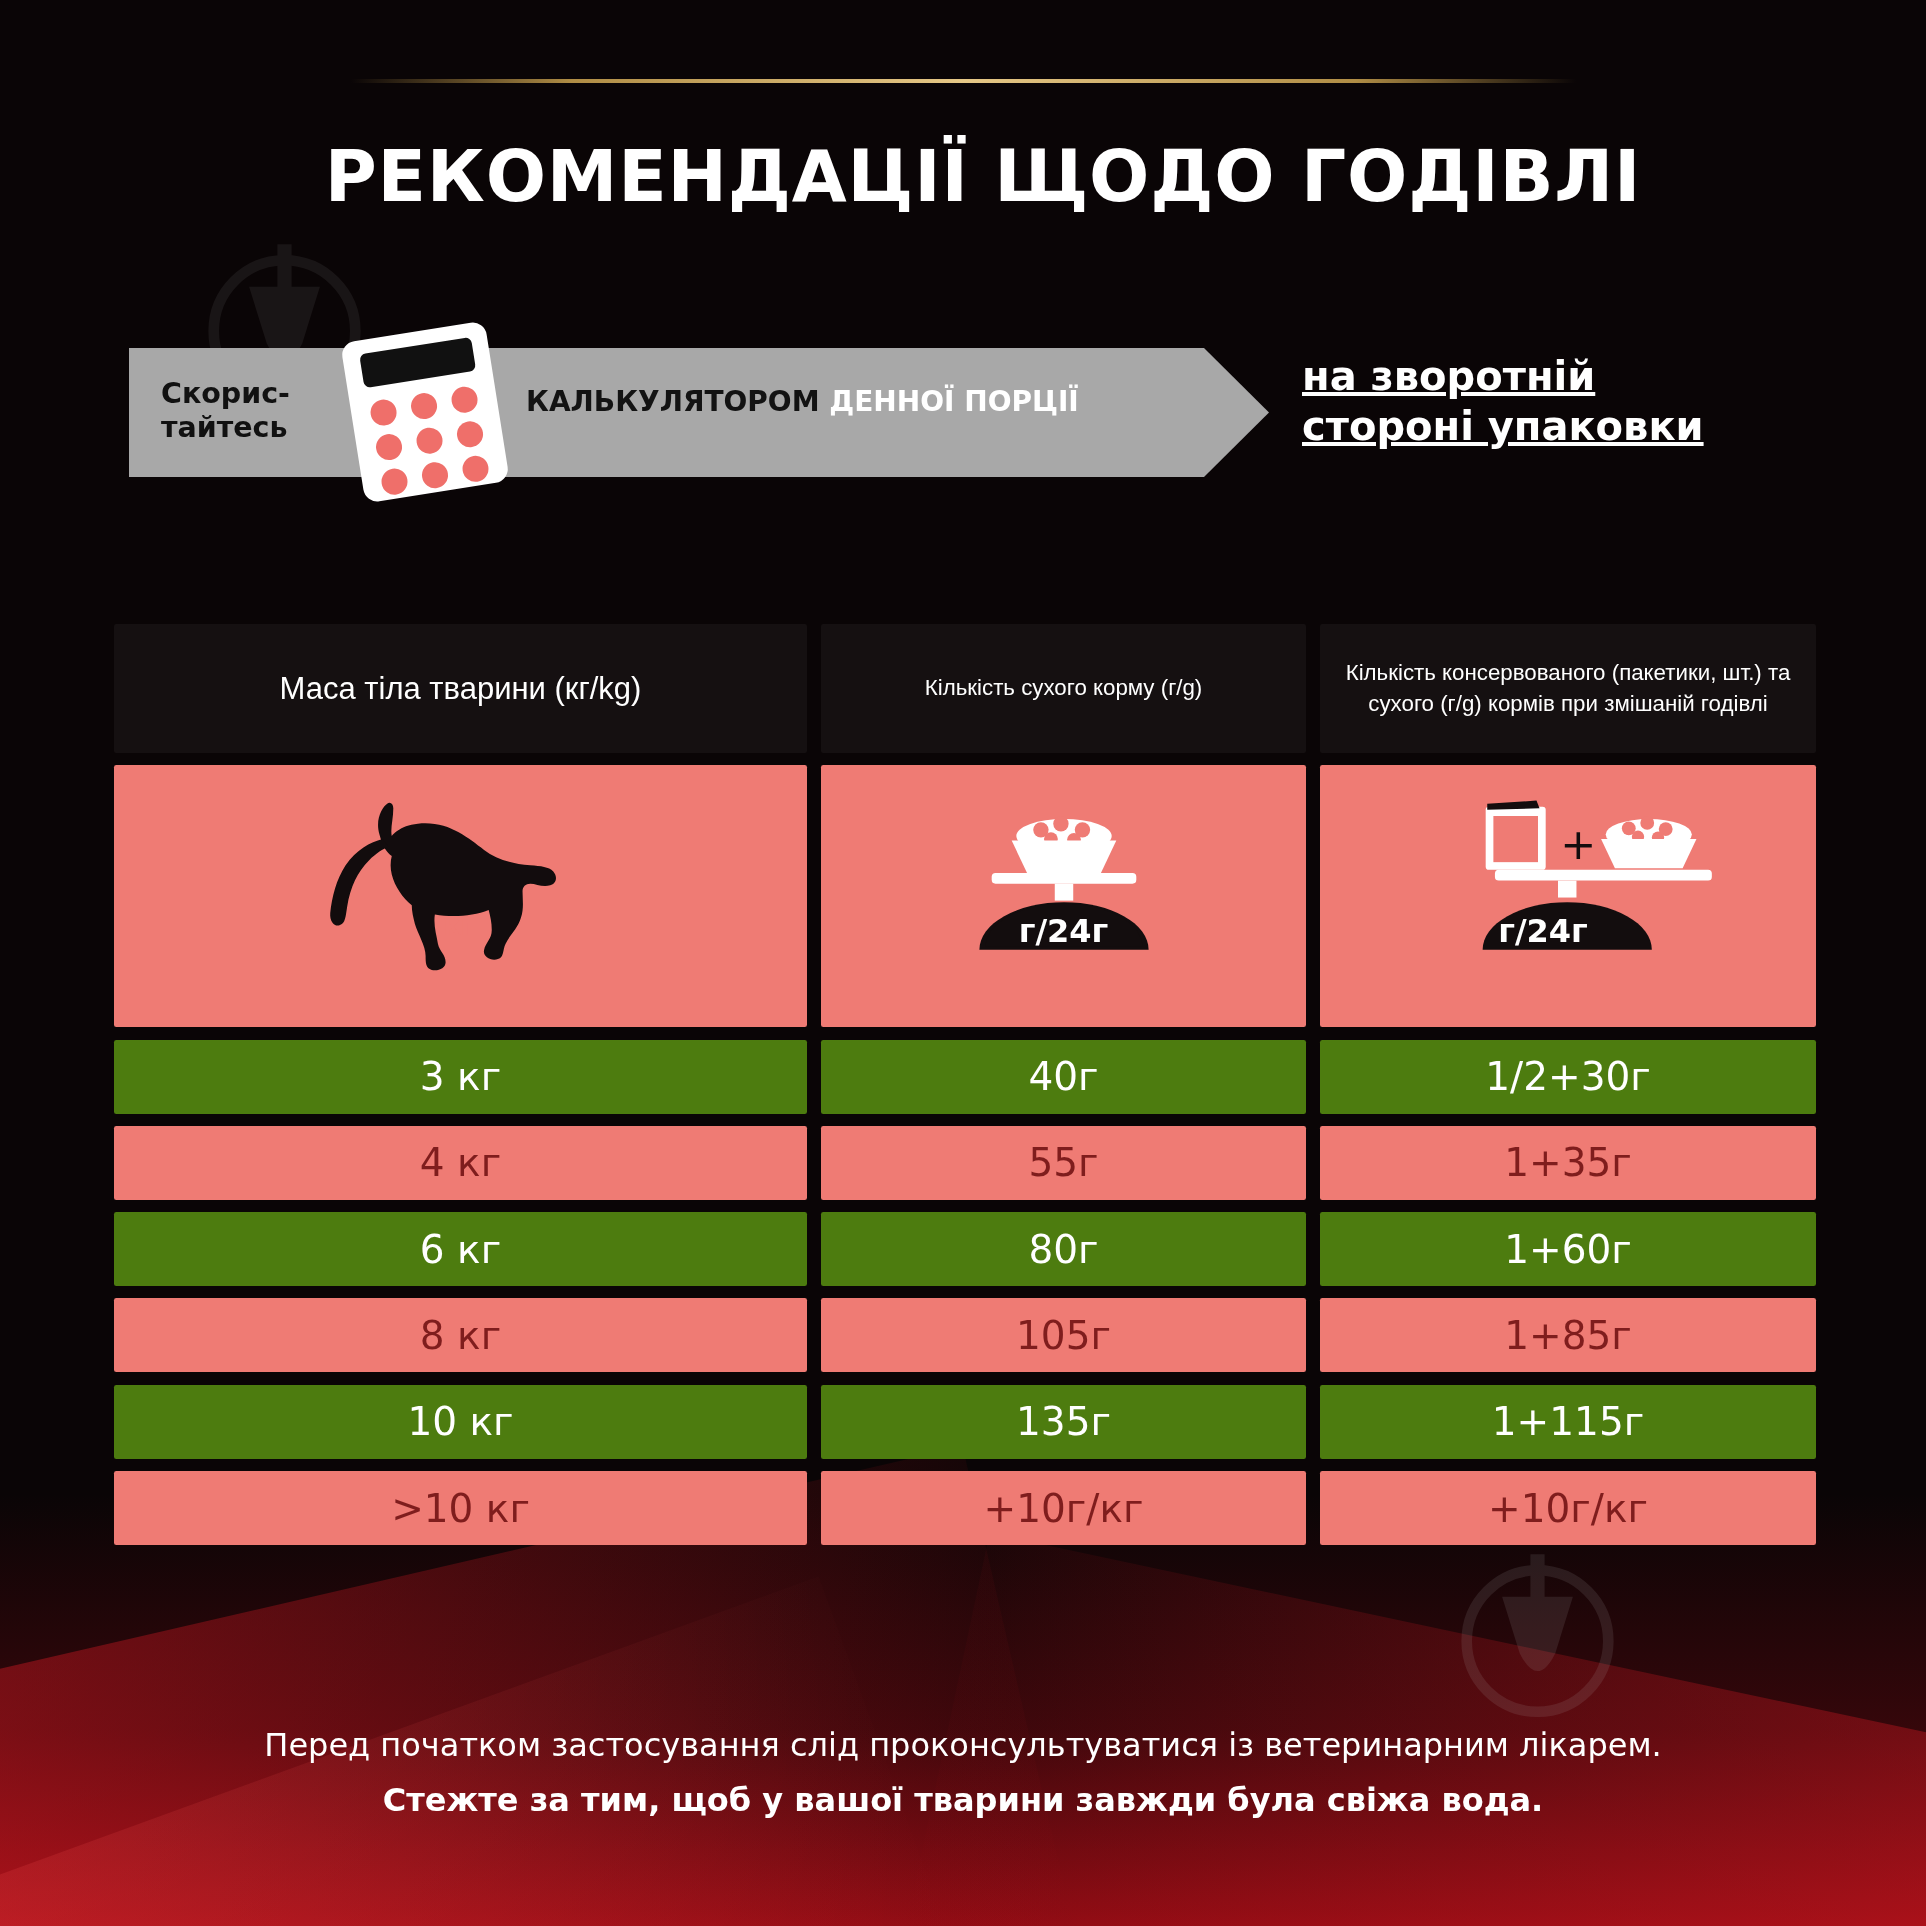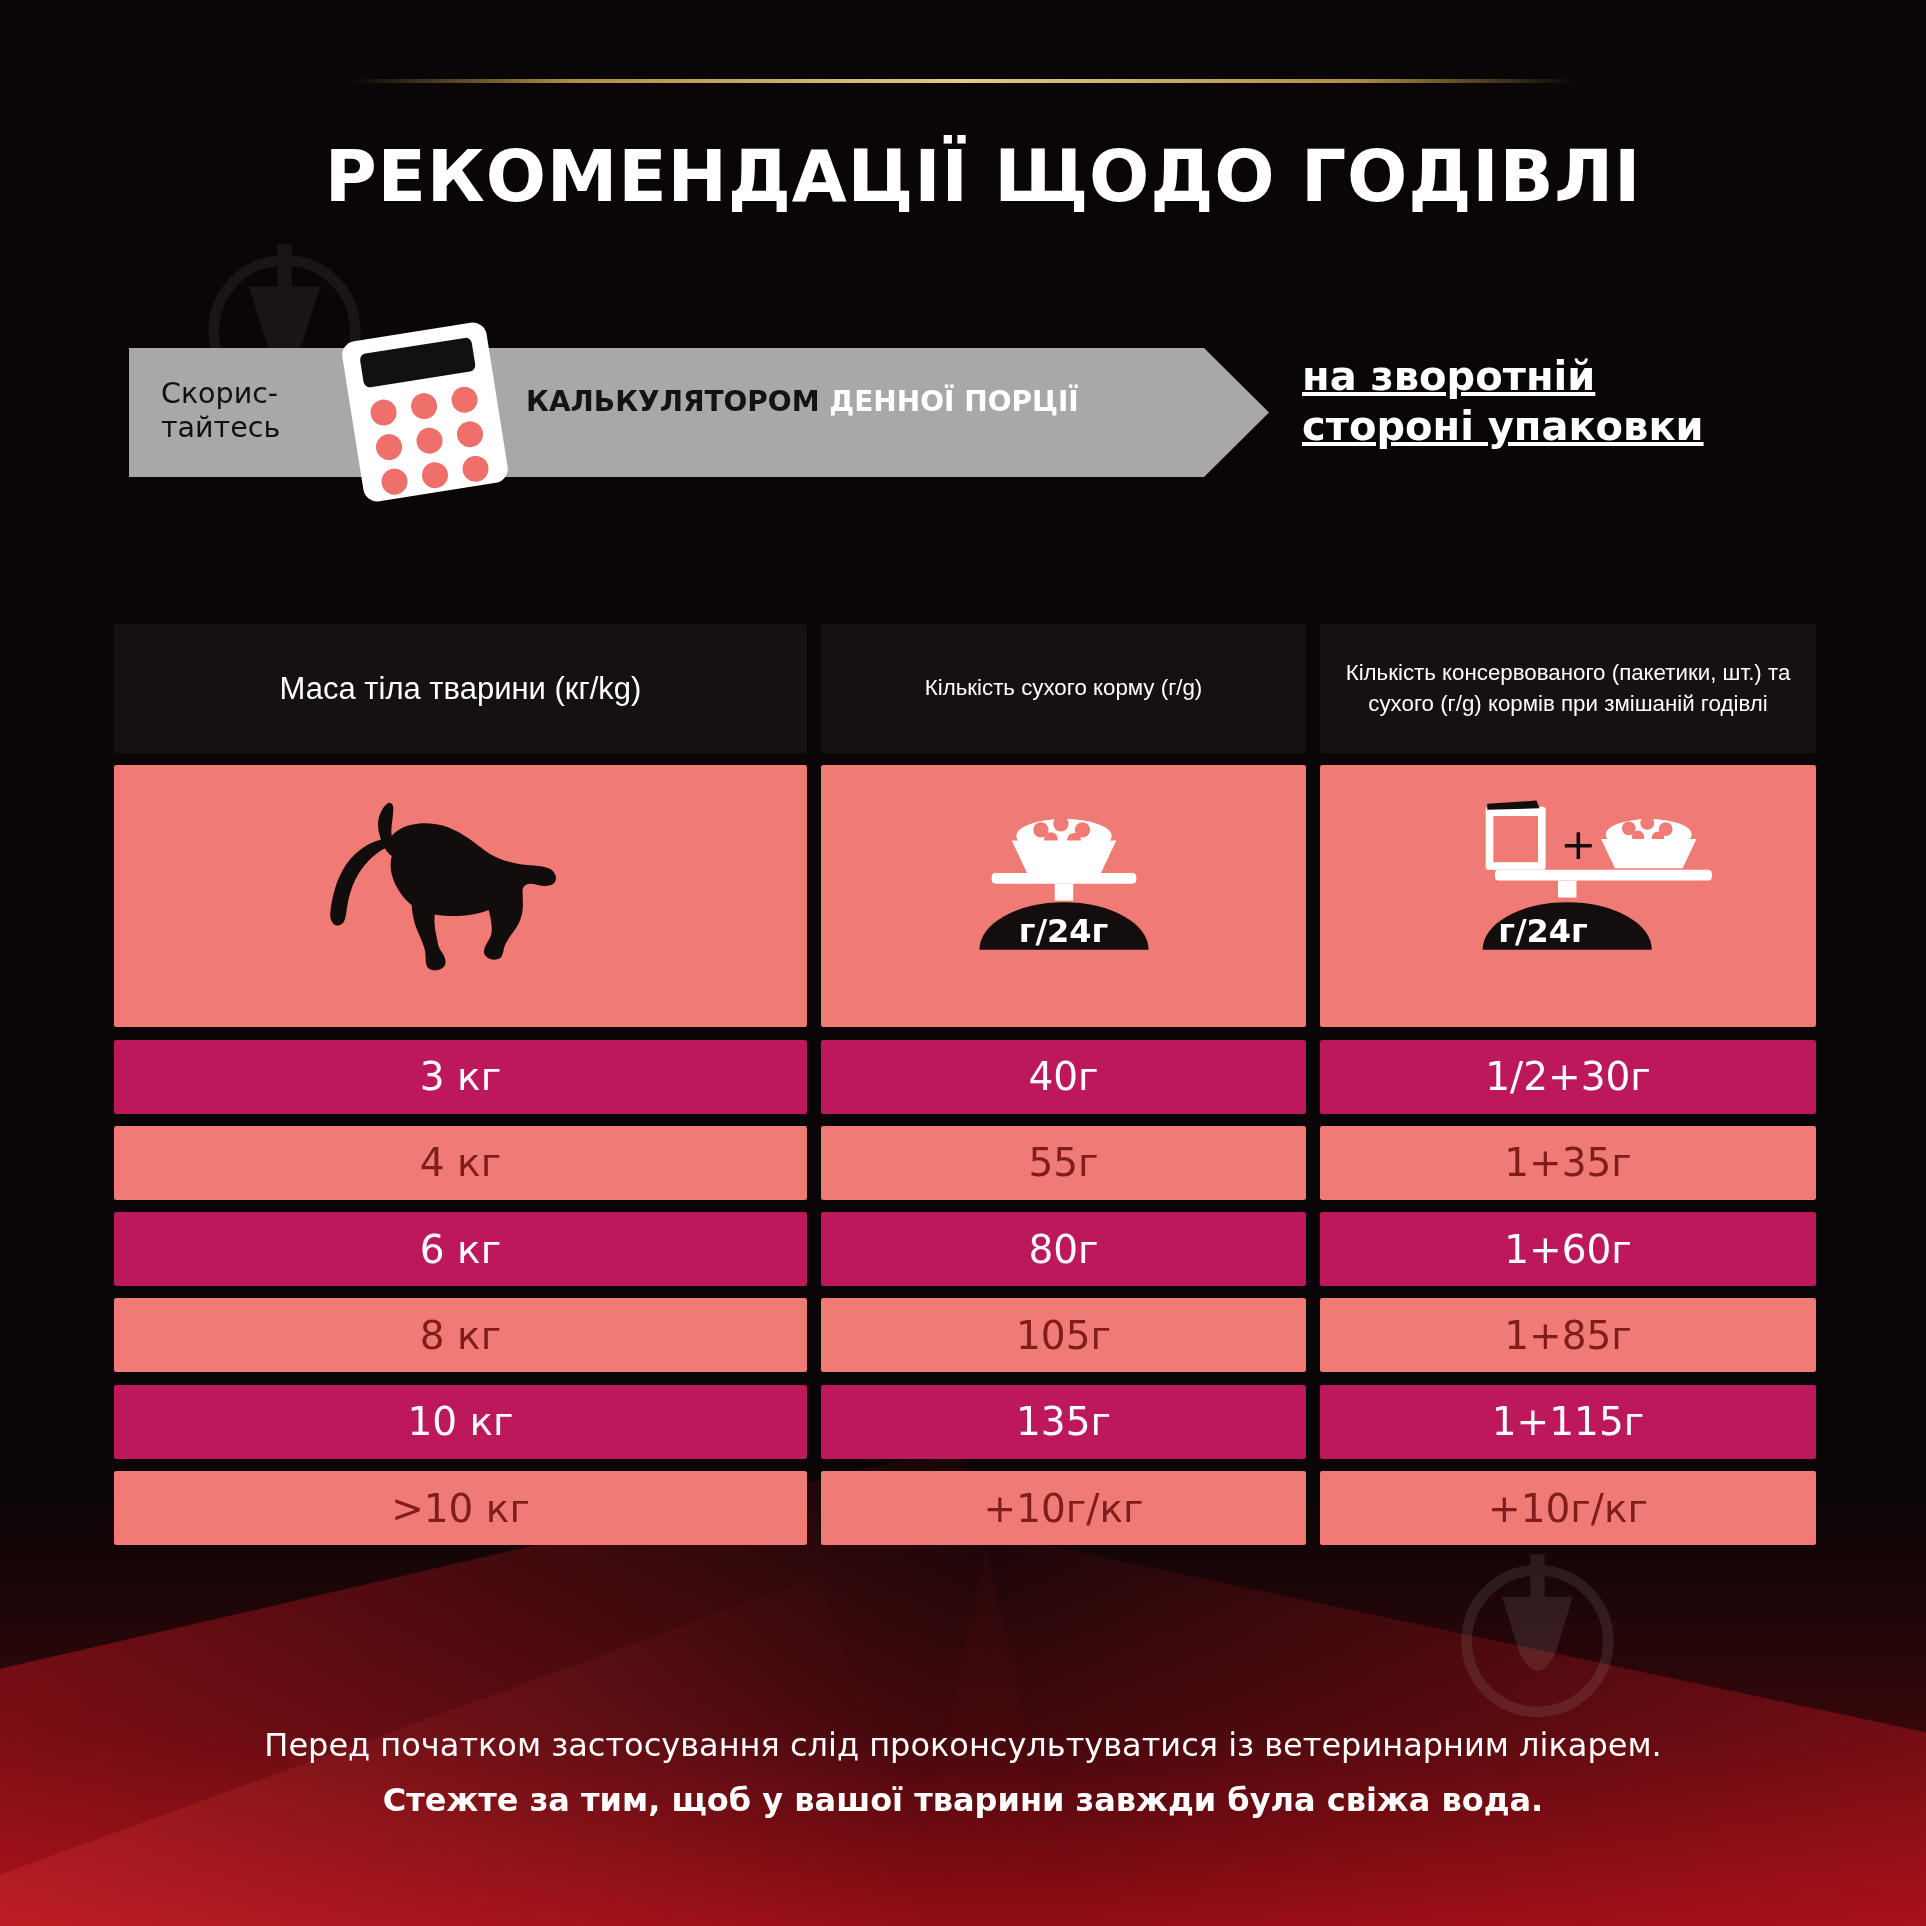--- a/index.html
+++ b/index.html
@@ -95,21 +95,21 @@
     inset: 0;
     background: #a8a8a8;
     clip-path: polygon(0 0, calc(100% - 65px) 0, 100% 50%, calc(100% - 65px) 100%, 0 100%);
   }
   .calc-use {
     position: absolute;
     left: 32px; top: 29px;
     width: 177px;
     color: #111;
     font-size: 28.5px;
-    font-weight: normal;
+    font-weight: bold;
     line-height: 1.2;
     font-family: "DejaVu Sans", sans-serif;
   }
   .calc-icon {
     position: absolute;
     left: 223px; top: -17px;
     width: 146px; height: 162px;
     transform: rotate(-9deg);
   }
   .calc-body {
@@ -203,21 +203,21 @@
 
   .data-row { height: 74px; }
   .data-cell {
     border-radius: 2.3px;
     display: flex;
     align-items: center;
     justify-content: center;
     font-size: 39px;
     font-family: "DejaVu Sans", sans-serif;
   }
-  .data-cell.dark { background: #be185d; color: #ffffff; }
+  .data-cell.dark { background: #4d7c0f; color: #ffffff; }
   .data-cell.light { background: #ef7b74; color: #7f1d1d; }
 
   
   .cat-wrap {
     position: absolute;
     left: 50%; top: 50%;
     transform: translate(-50%, -50%);
   }
   .cat-kg {
     position: absolute;

